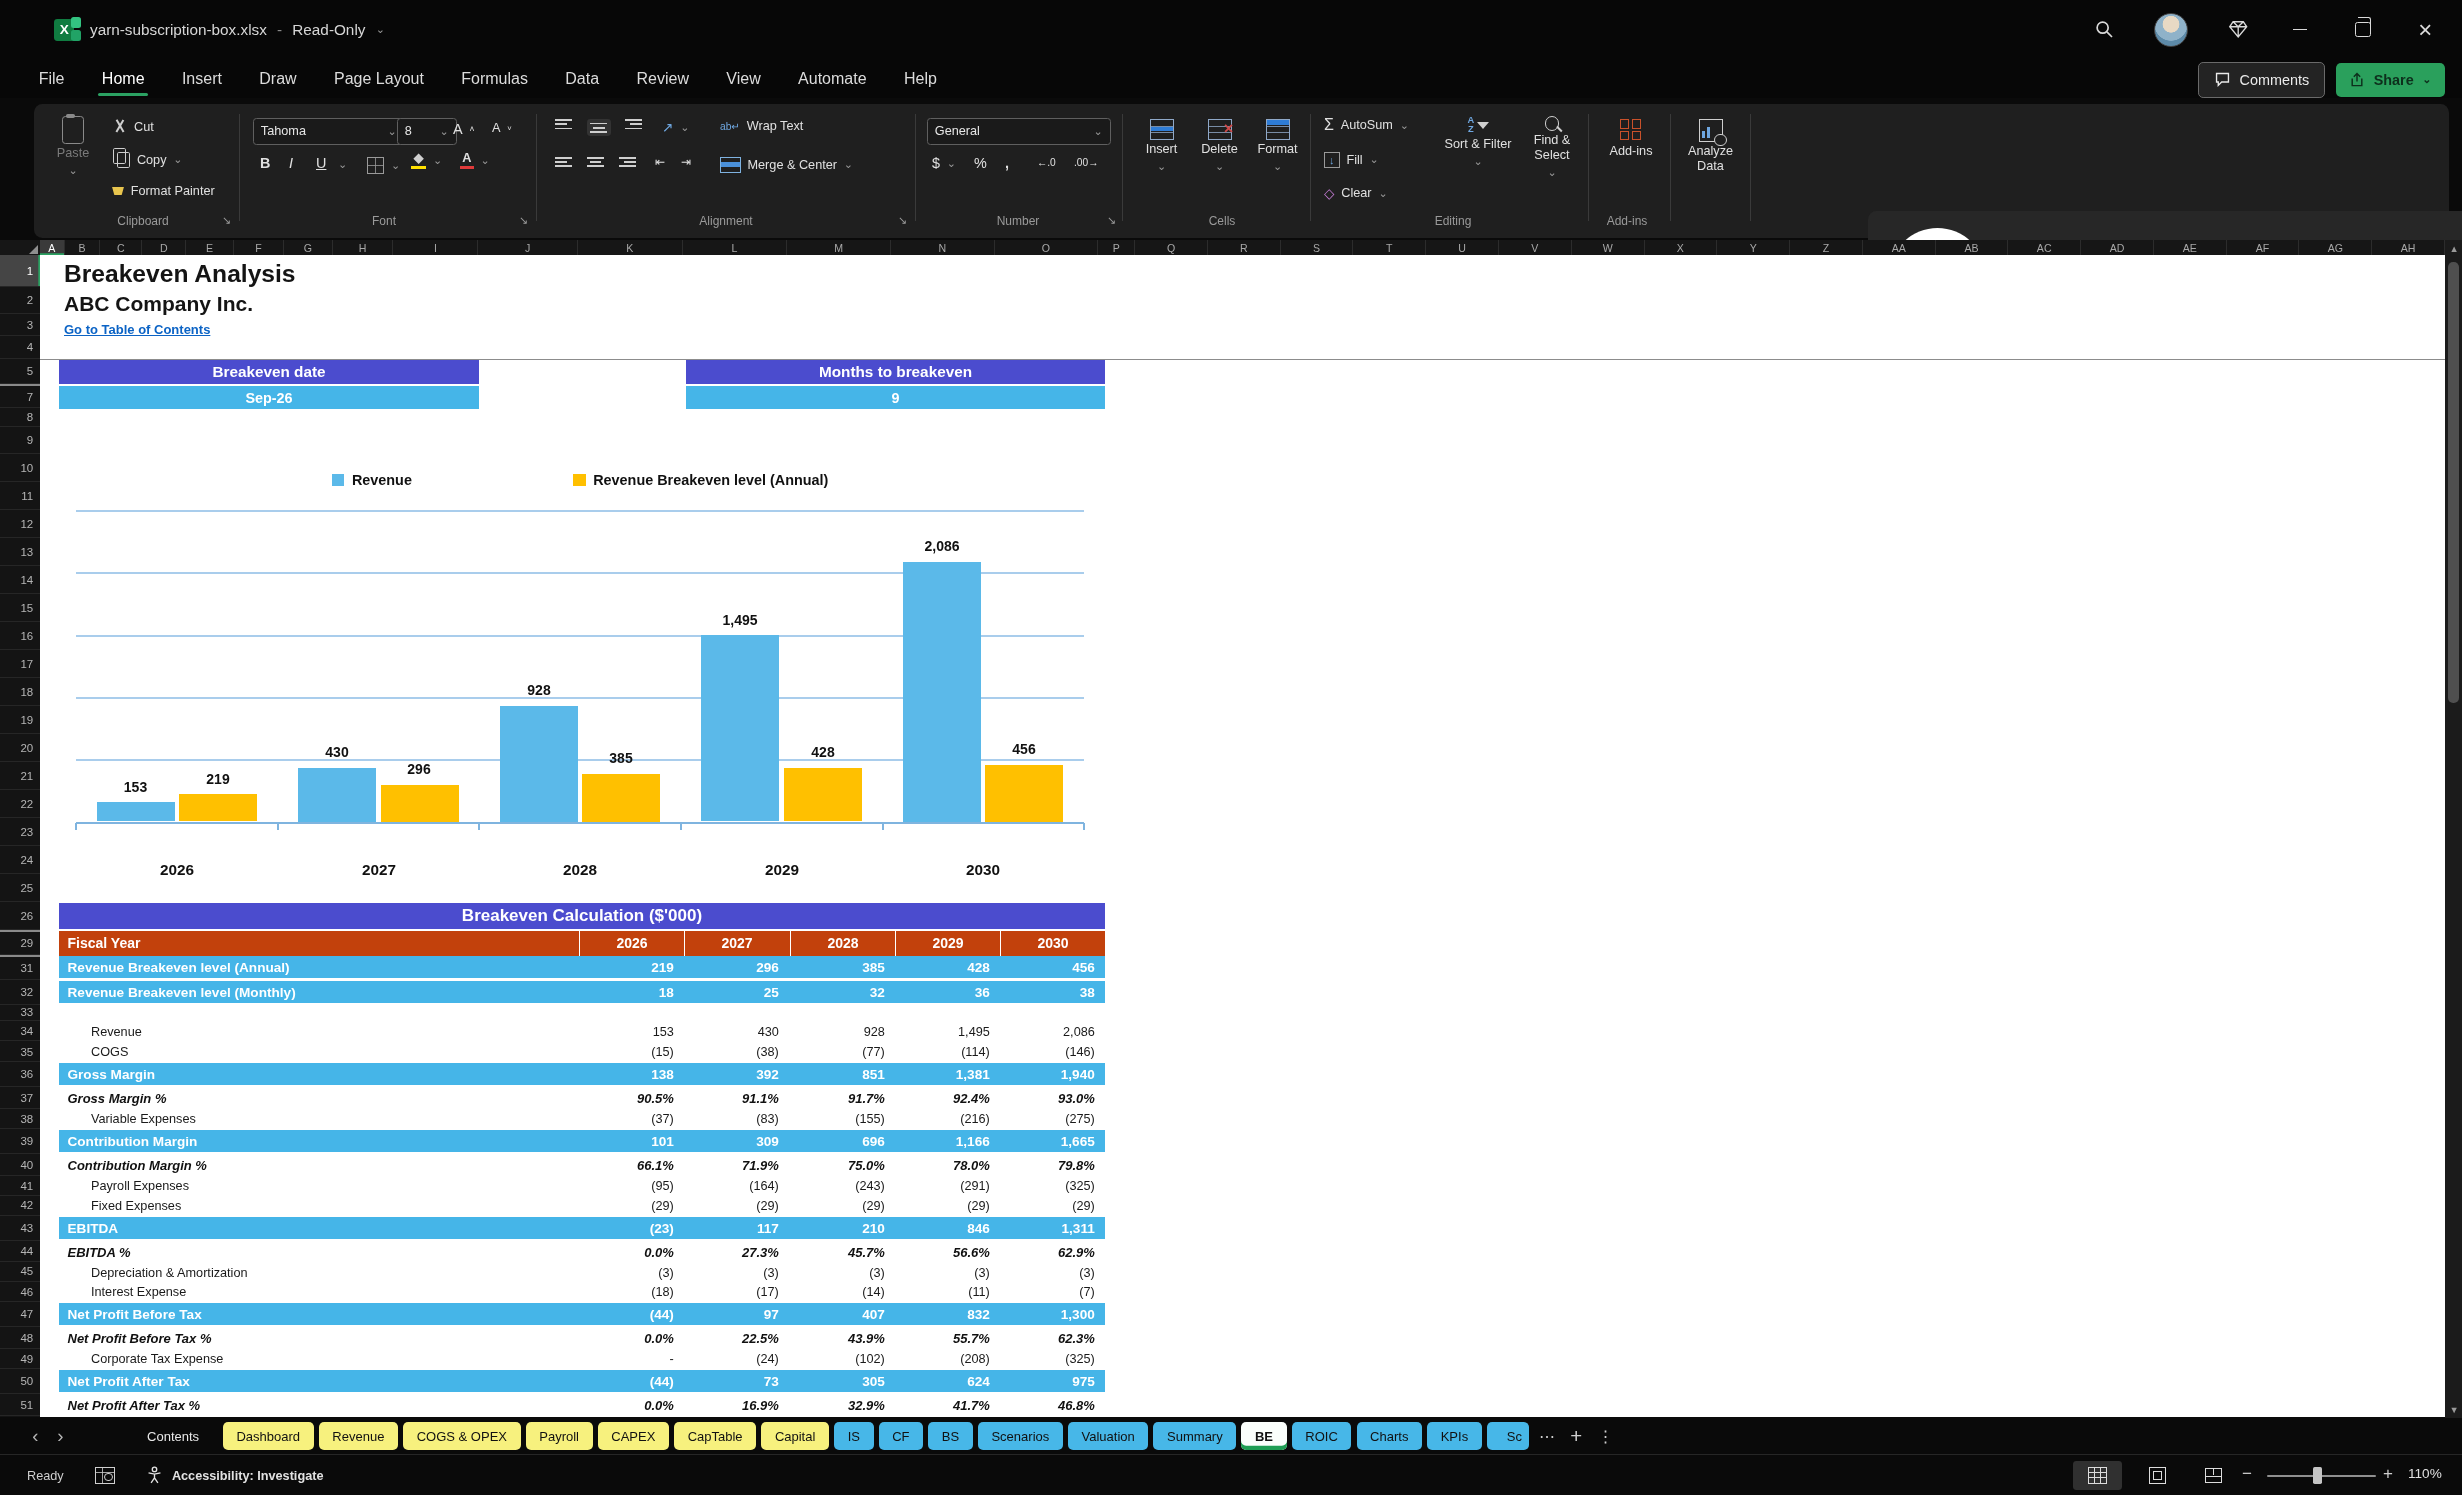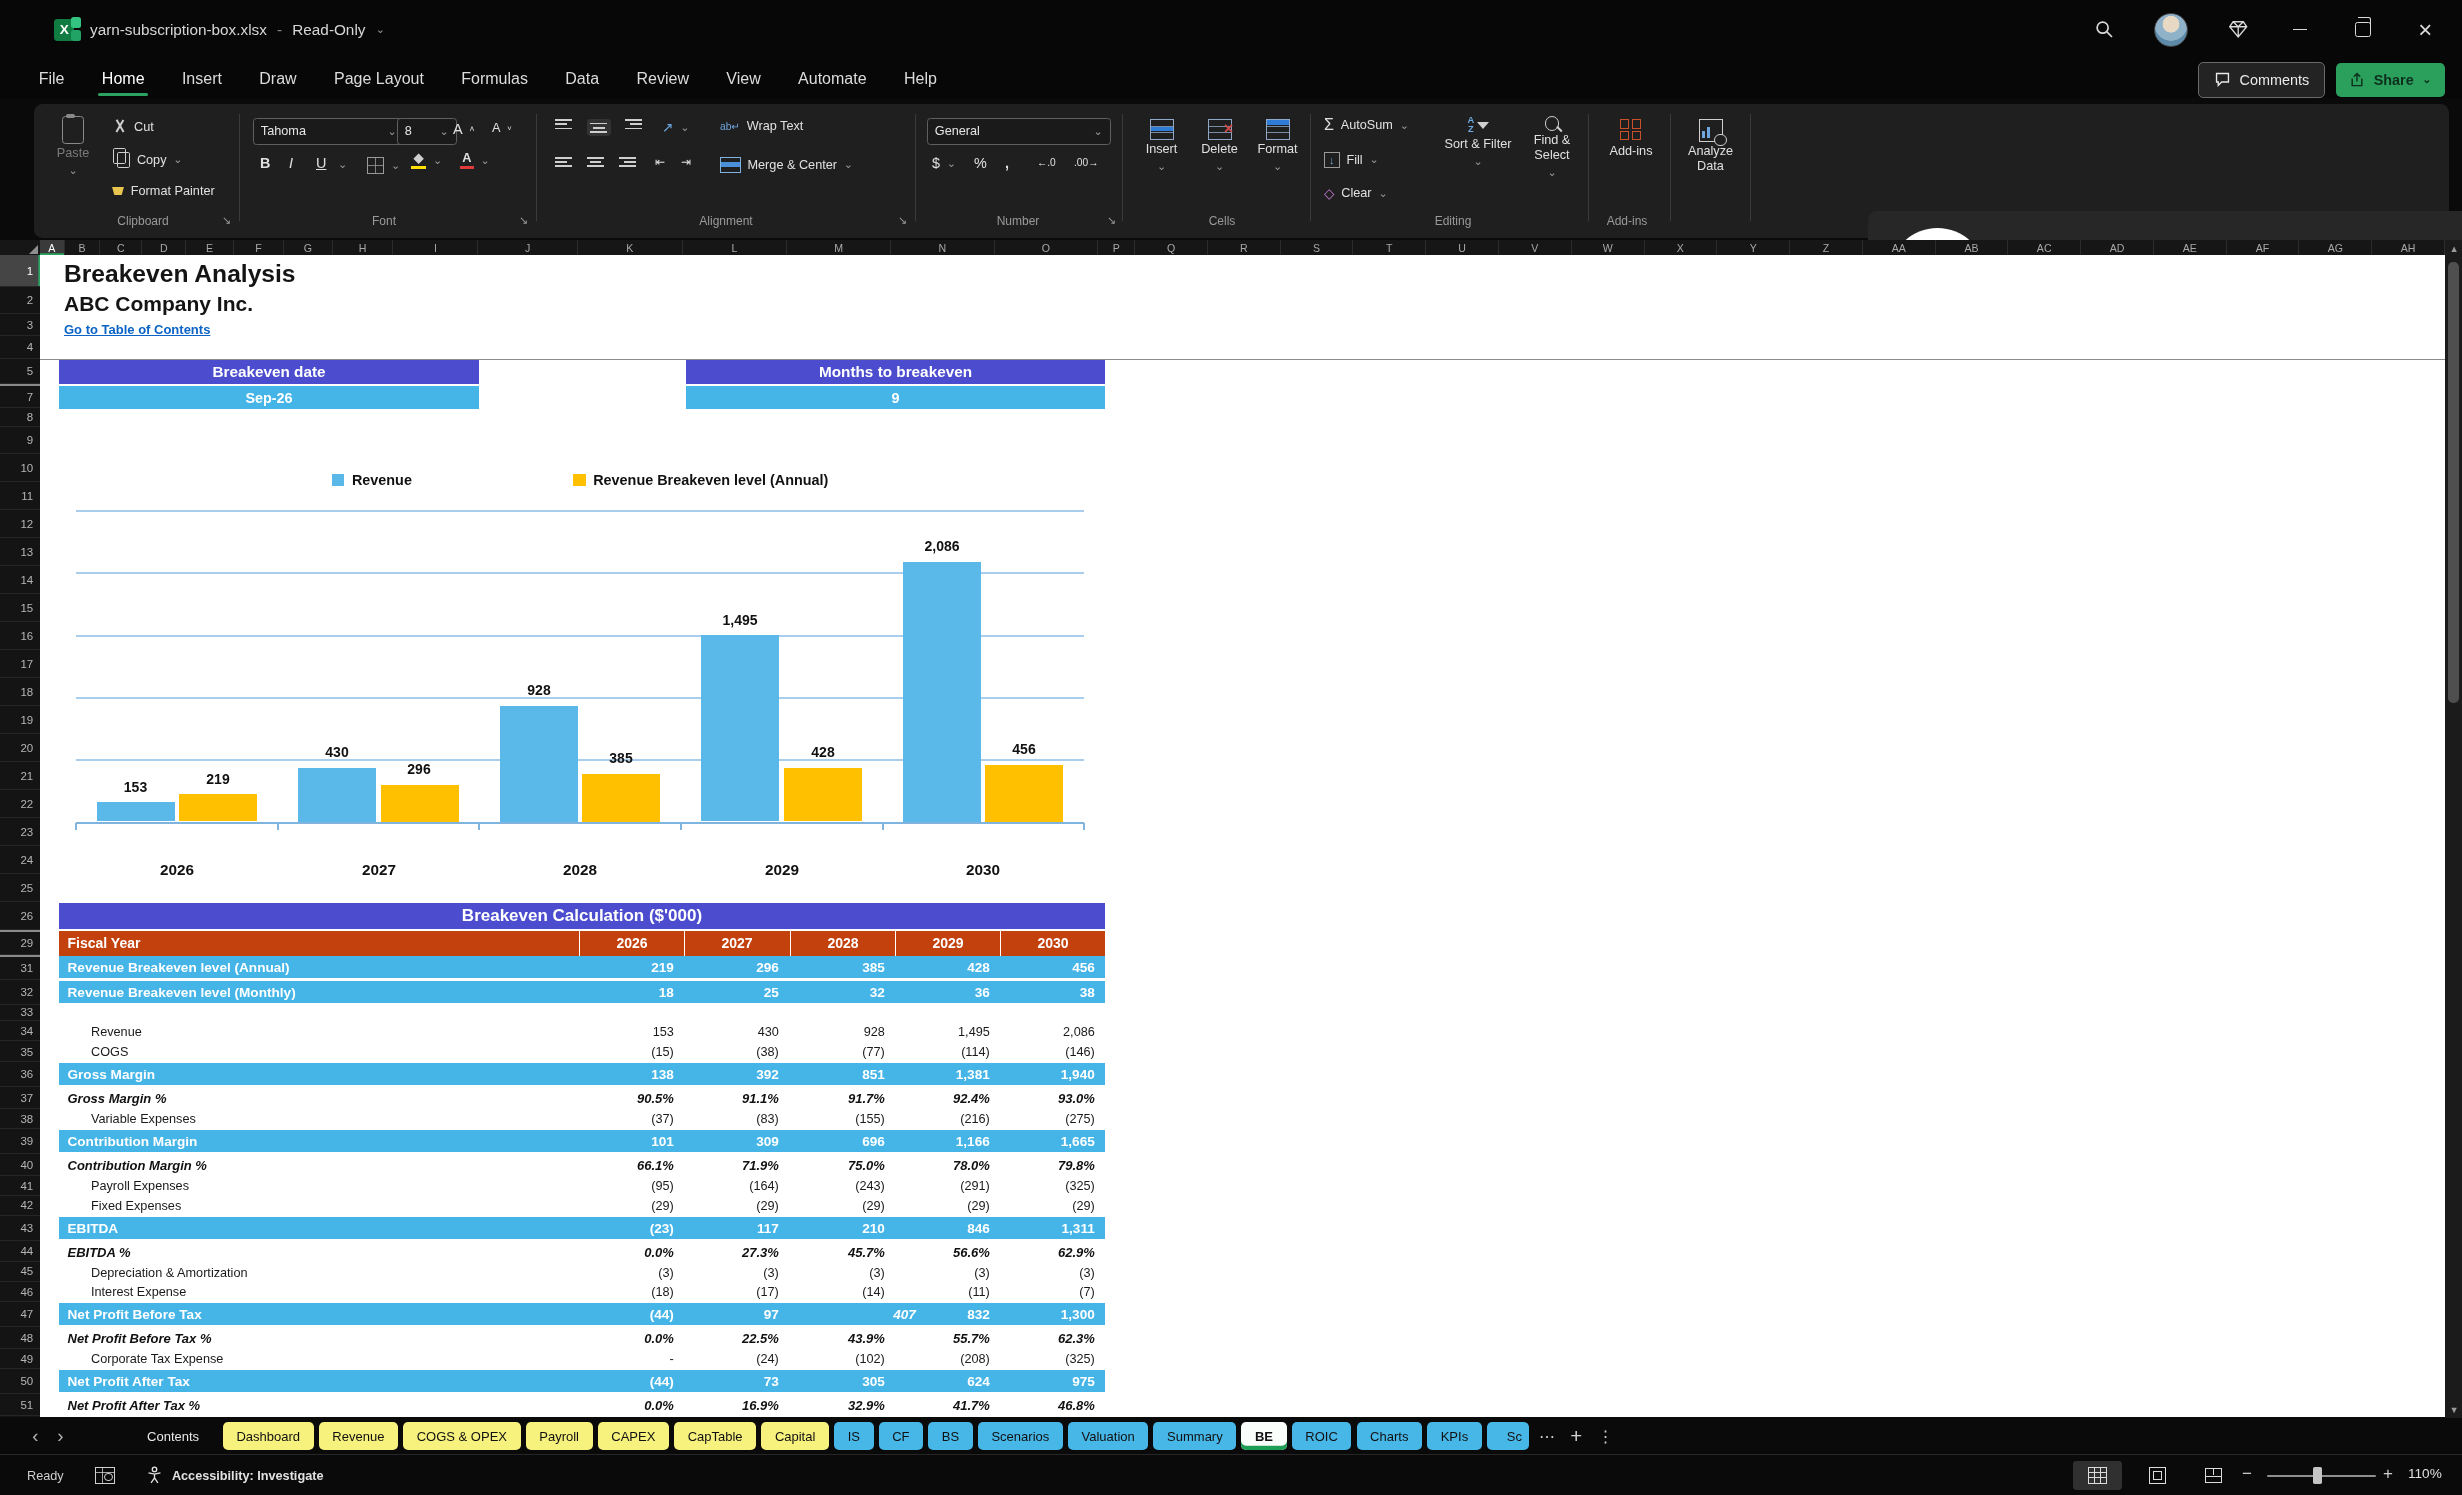--- a/index.html
+++ b/index.html
@@ -753,21 +753,21 @@
         <span class="val" style="left: 520px; width: 105px;">(18)</span>
         <span class="val" style="left: 625px; width: 105px;">(17)</span>
         <span class="val" style="left: 731px; width: 105px;">(14)</span>
         <span class="val" style="left: 836px; width: 105px;">(11)</span>
         <span class="val" style="left: 941px; width: 105px;">(7)</span>
       </div>
       <div class="trow tr-highlight" style="top: 1303px; height: 22px;">
         <span class="lbl">Net Profit Before Tax</span>
         <span class="val" style="left: 520px; width: 105px;">(44)</span>
         <span class="val" style="left: 625px; width: 105px;">97</span>
-        <span class="val" style="left: 762px; width: 105px; font-style: italic;">407</span>
+        <span class="val" style="left: 731px; width: 105px;">407</span>
         <span class="val" style="left: 836px; width: 105px;">832</span>
         <span class="val" style="left: 941px; width: 105px;">1,300</span>
       </div>
       <div class="trow tr-percent" style="top: 1327px; height: 22px;">
         <span class="lbl">Net Profit Before Tax %</span>
         <span class="val" style="left: 520px; width: 105px;">0.0%</span>
         <span class="val" style="left: 625px; width: 105px;">22.5%</span>
         <span class="val" style="left: 731px; width: 105px;">43.9%</span>
         <span class="val" style="left: 836px; width: 105px;">55.7%</span>
         <span class="val" style="left: 941px; width: 105px;">62.3%</span>

